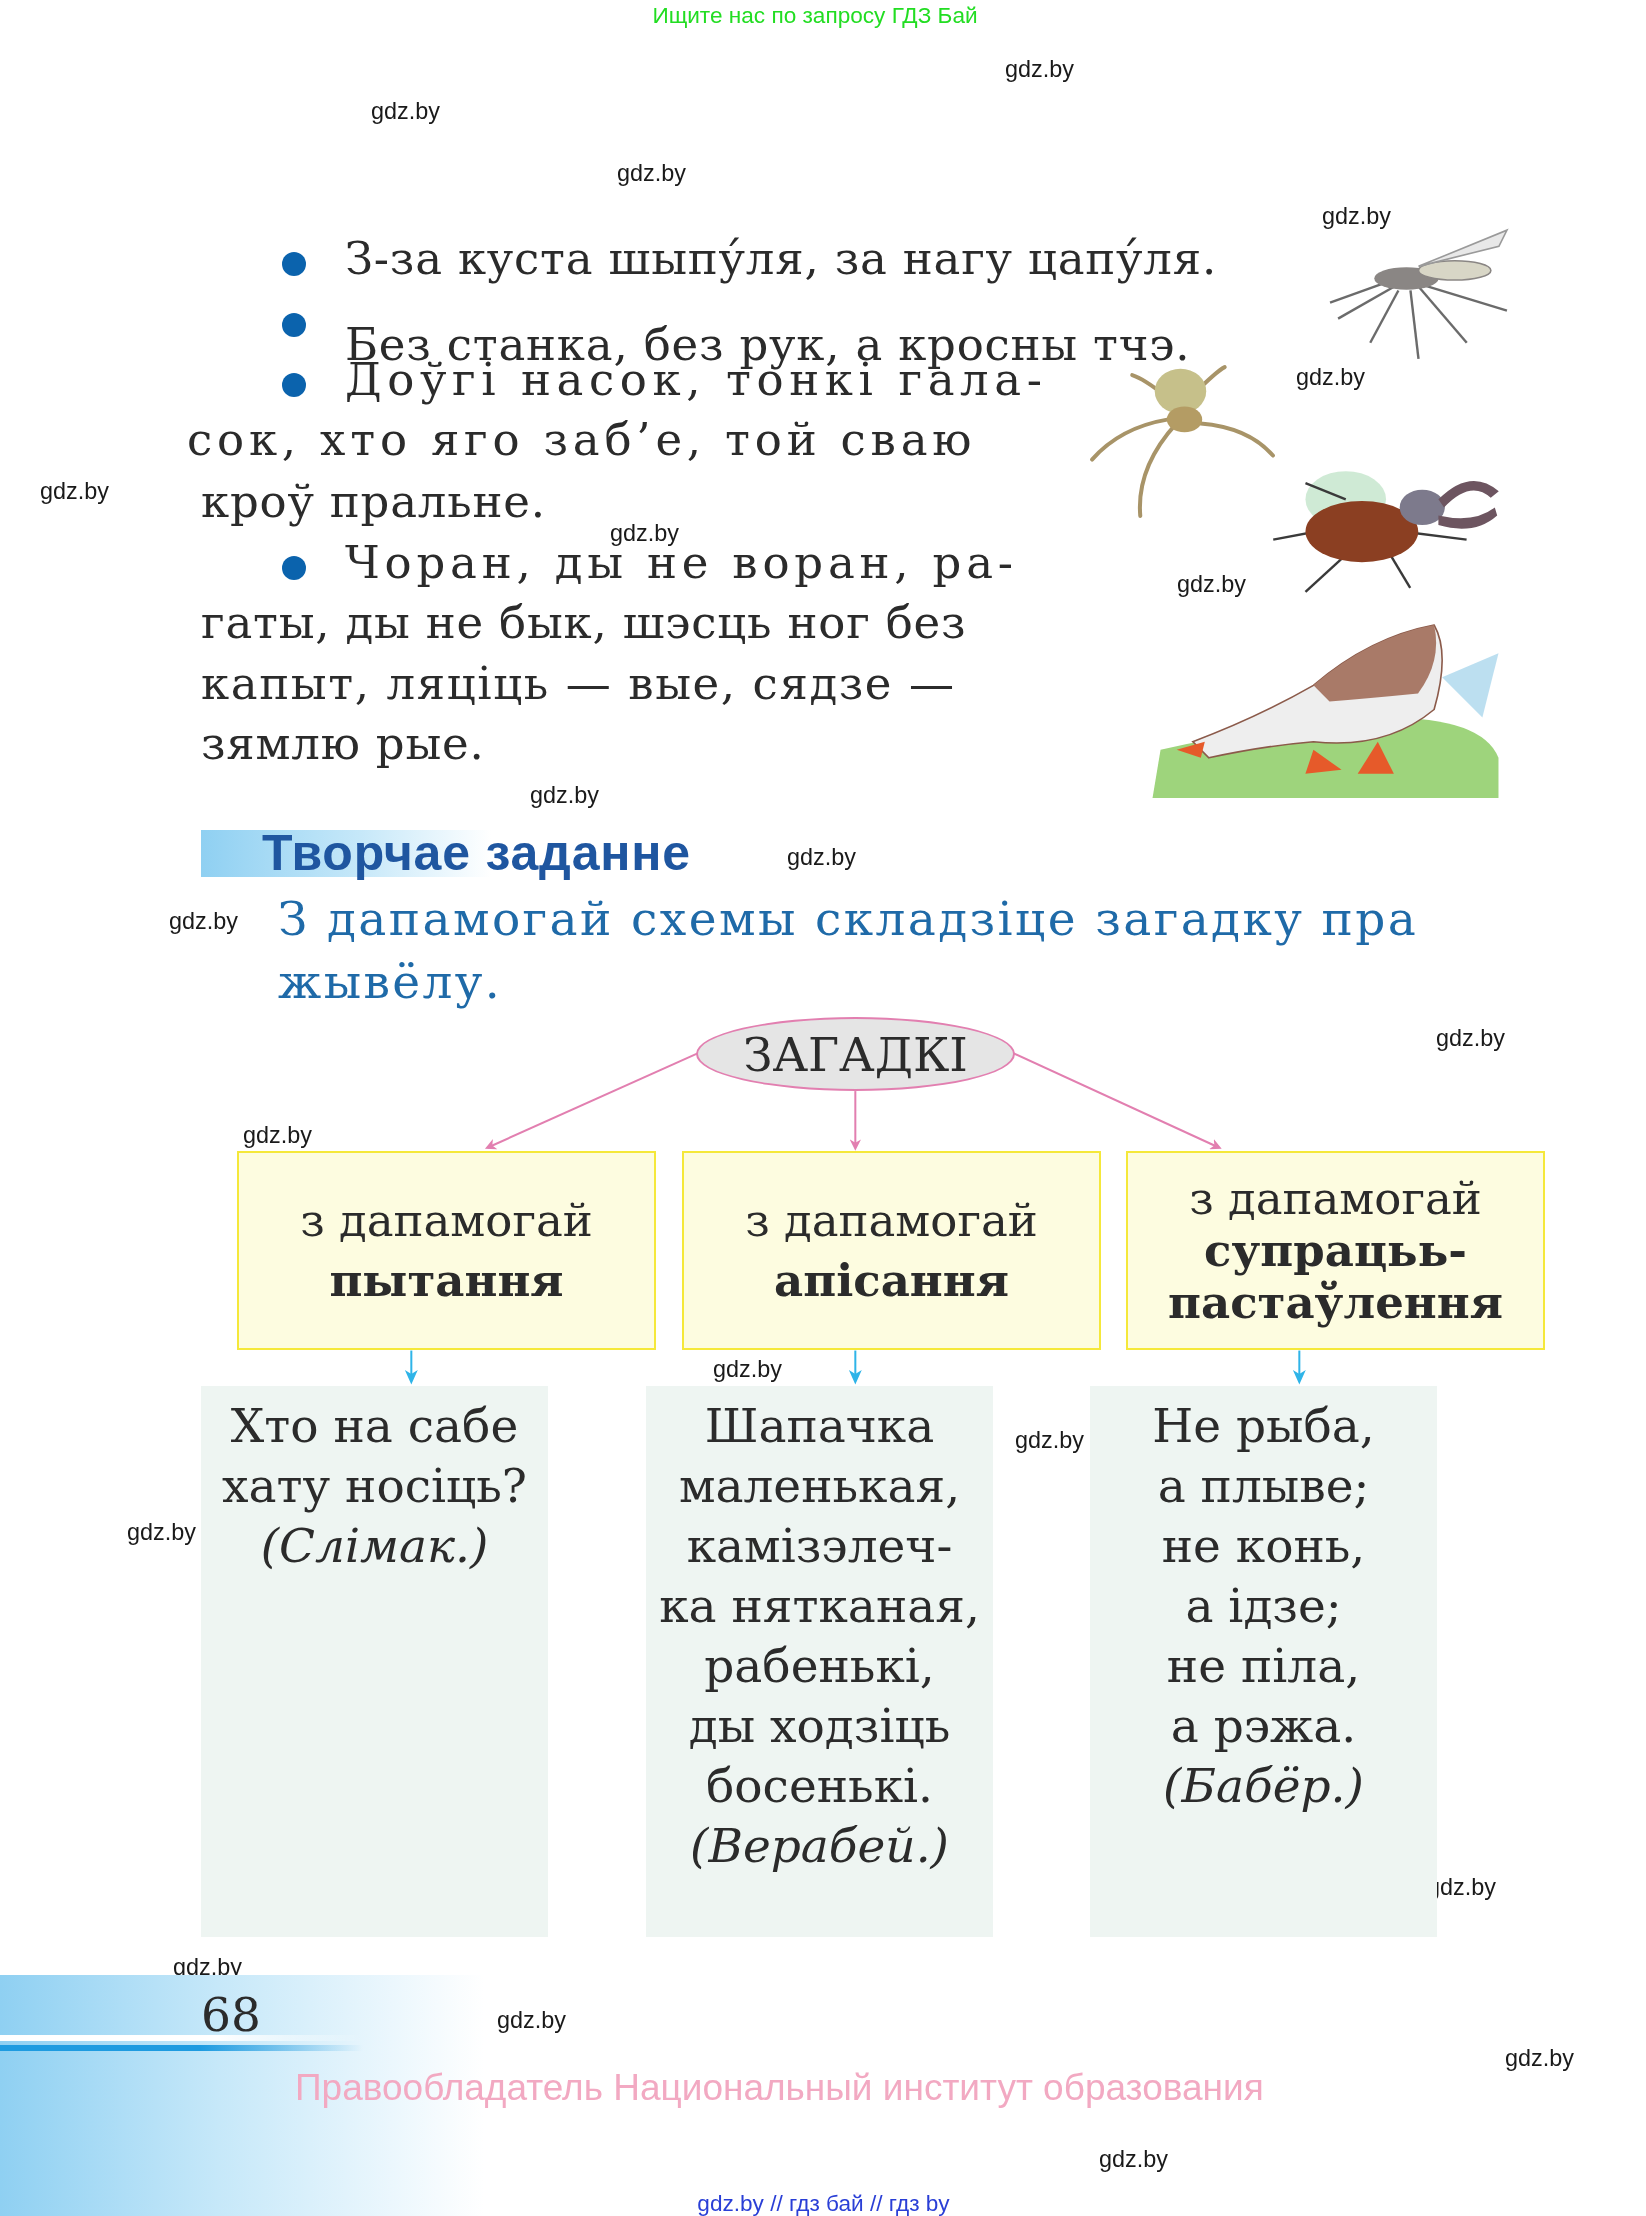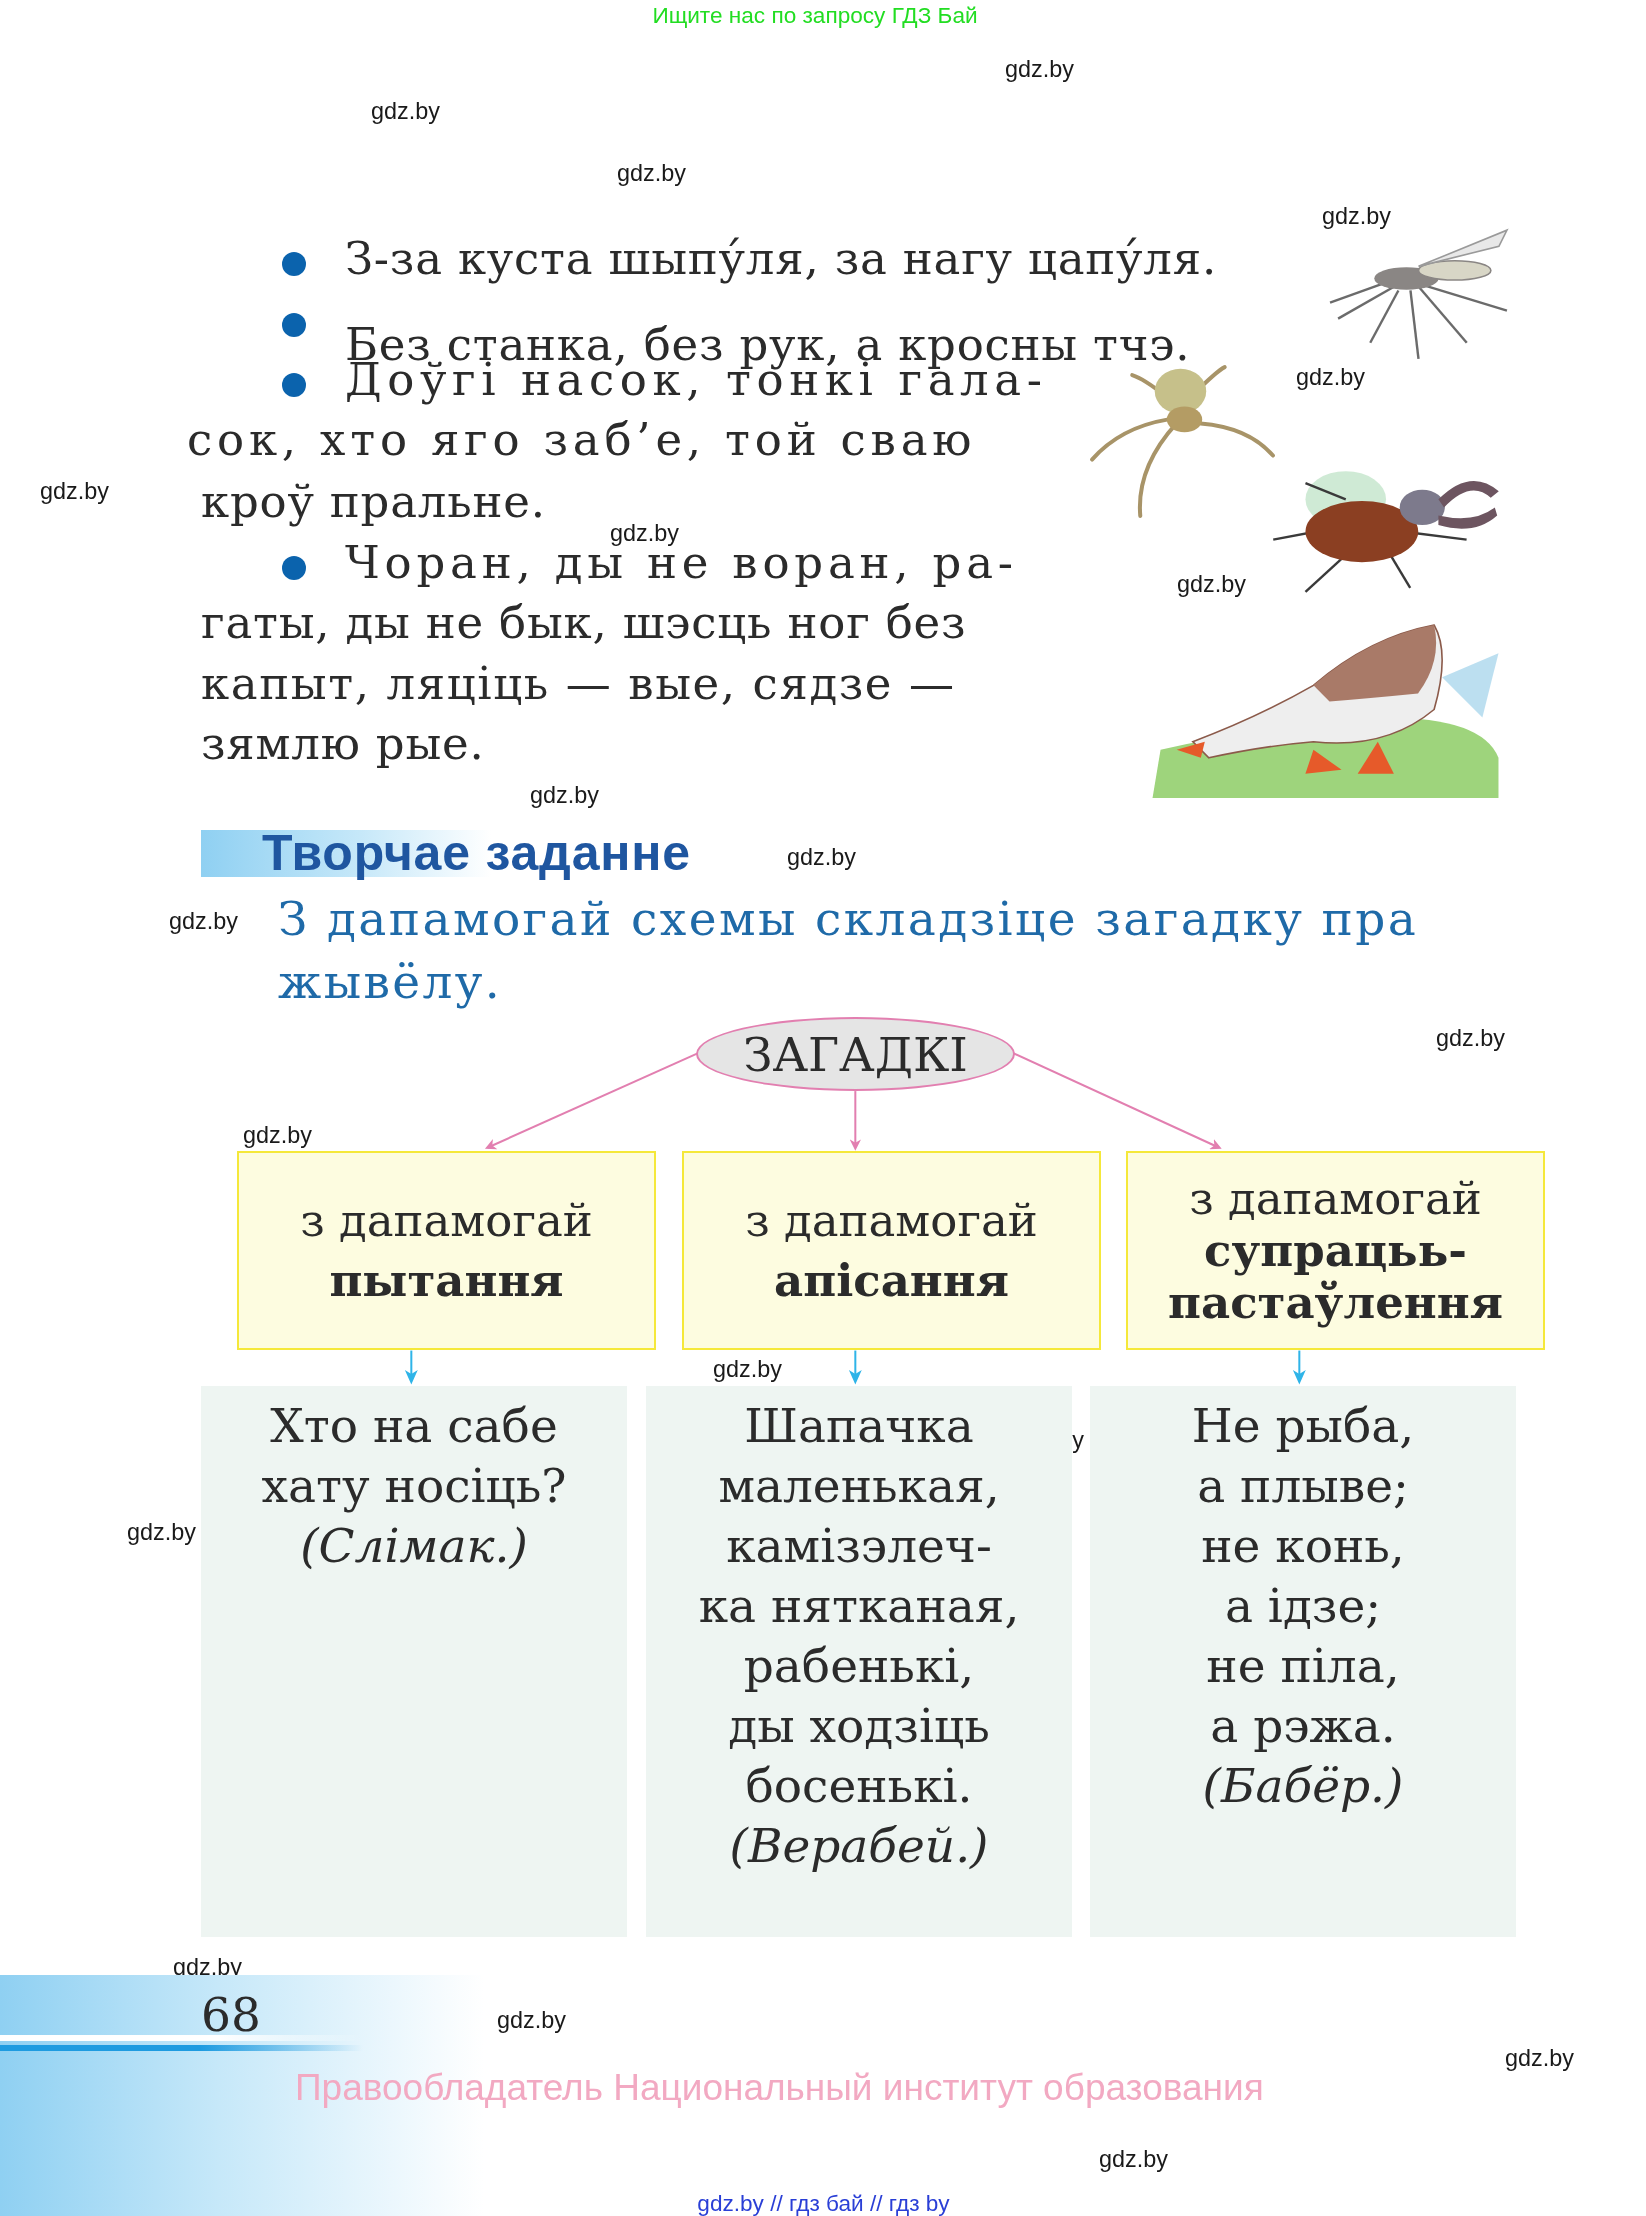--- a/index.html
+++ b/index.html
@@ -18,21 +18,21 @@
              font-weight: bold; font-size: 50px; color: #1f56a0; white-space: nowrap; letter-spacing: 0.8px; }
   .instruction { position: absolute; left: 278px; font-family: "DejaVu Serif", serif; font-size: 47px;
                  color: #1f6aa8; white-space: nowrap; letter-spacing: 2.4px; }
   .ellipse { position: absolute; left: 696px; top: 1017px; width: 319px; height: 74px; border-radius: 50%;
              background: #e5e5e5; border: 2.4px solid #e27fb0; display: flex; align-items: center; justify-content: center;
              font-family: "DejaVu Serif", serif; font-size: 47px; color: #2b2b2b; box-sizing: border-box; }
   .ybox { position: absolute; top: 1151px; width: 419px; height: 199px; background: #fdfce0; border: 2.4px solid #f5e83a;
           box-sizing: border-box; display: flex; flex-direction: column; align-items: center; justify-content: center;
           text-align: center; font-family: "DejaVu Serif", serif; font-size: 45px; line-height: 60px; color: #2b2b2b; margin-left: 36px; }
   .ybox .bold { font-weight: bold; }
-  .gbox { position: absolute; top: 1386px; width: 426px; height: 551px; background: #eef5f2;
+  .gbox { position: absolute; top: 1386px; width: 347px; height: 551px; background: #eef5f2;
           text-align: center; font-family: "DejaVu Serif", serif; font-size: 47px; line-height: 60px; color: #2b2b2b;
           padding-top: 9.7px; box-sizing: border-box; }
   .gbox .ans { font-style: italic; }
   .gbox div { white-space: nowrap; }
   .page-band { position: absolute; left: 0; top: 1975px; width: 484px; height: 242px;
                background: linear-gradient(90deg, #8fd0f2 0%, #c6e8f9 45%, #ffffff 100%); }
   .page-line1 { position: absolute; left: 0; top: 2035px; width: 363px; height: 6.4px;
                 background: linear-gradient(90deg, #ffffff 0%, #ffffff 60%, rgba(255,255,255,0) 100%); }
   .page-line2 { position: absolute; left: 0; top: 2045px; width: 363px; height: 6.4px;
                 background: linear-gradient(90deg, #1e9be0 0%, #1e9be0 55%, rgba(30,155,224,0) 100%); }

